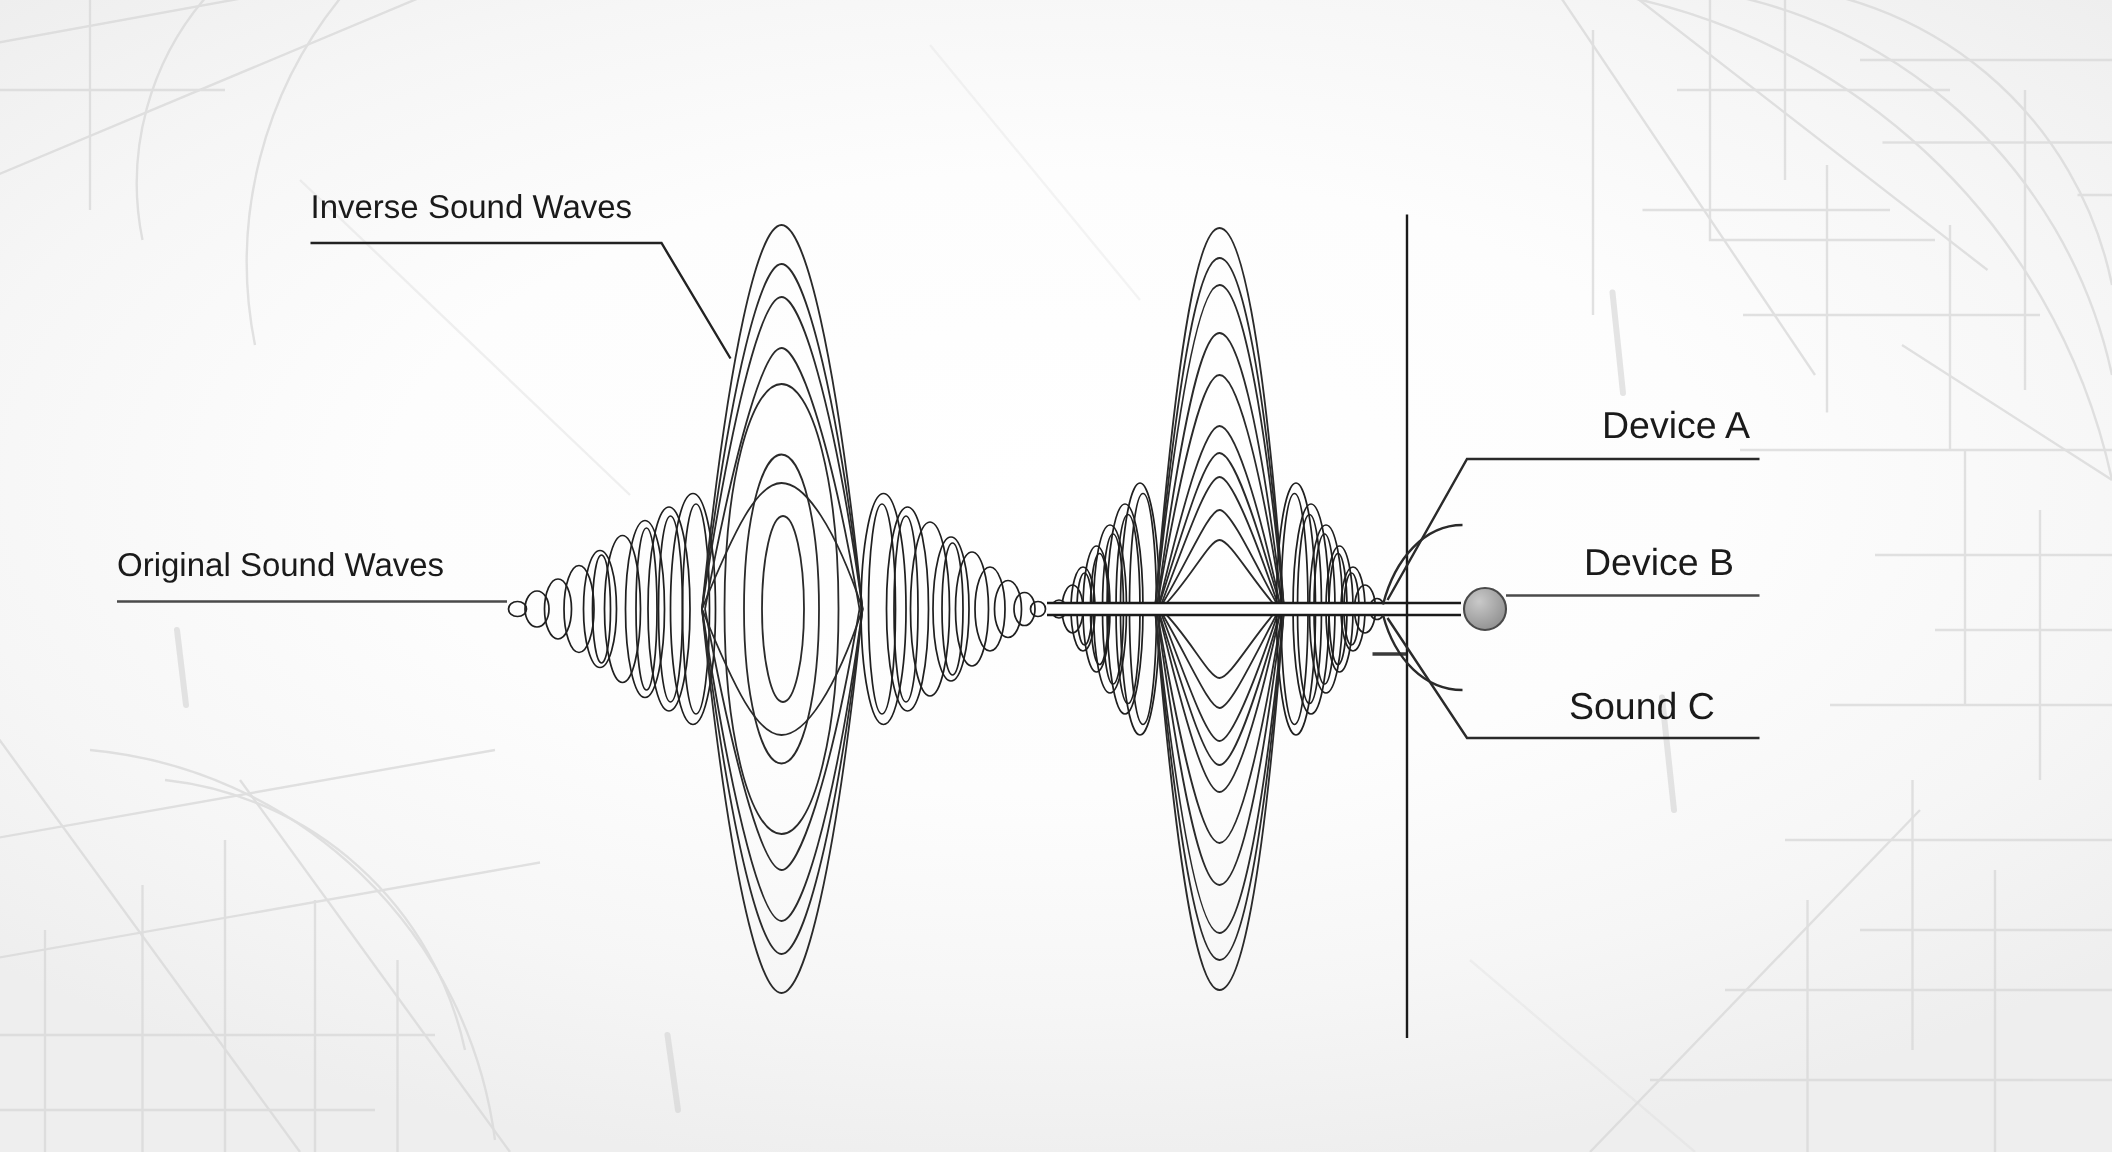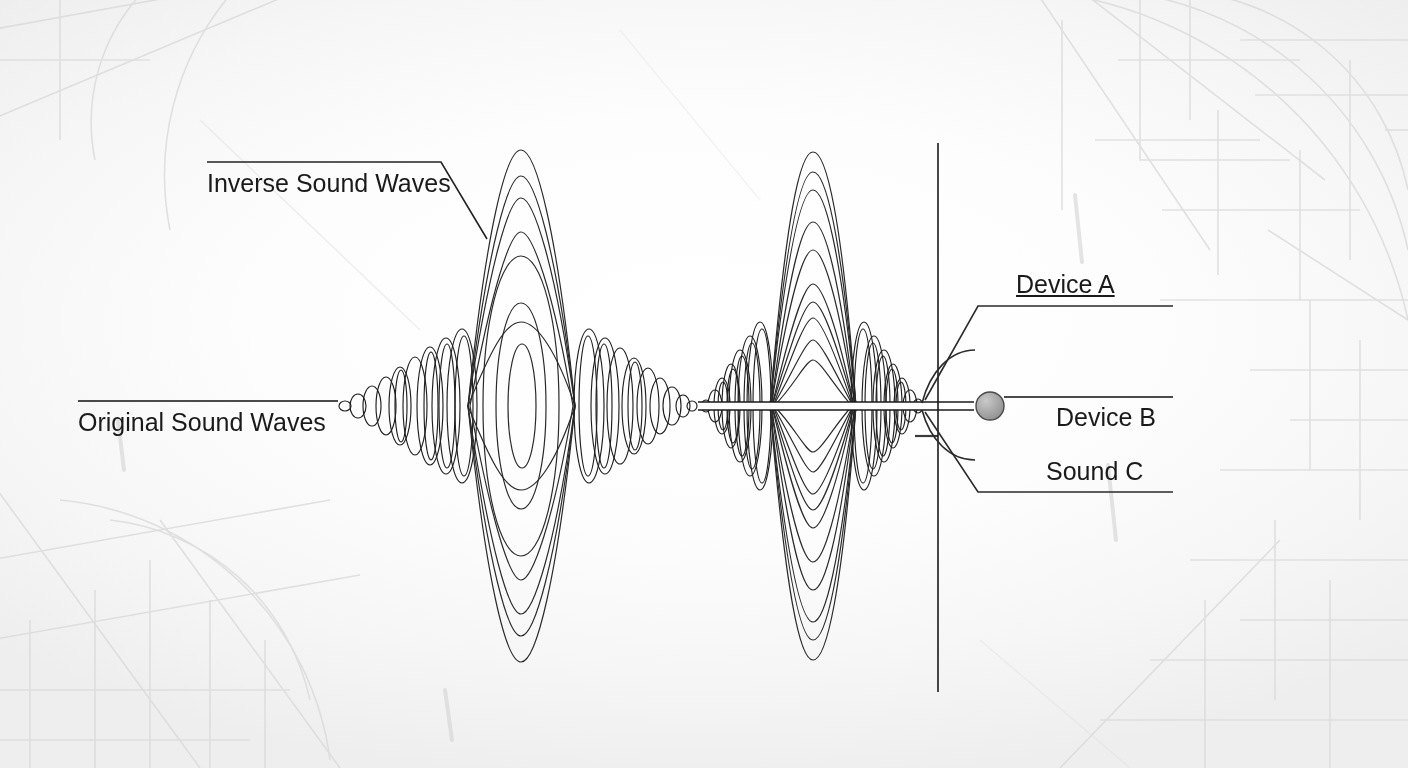--- a/index.html
+++ b/index.html
@@ -26,21 +26,21 @@
     inset: 0;
     width: 1408px;
     height: 768px;
   }
   .lbl {
     position: absolute;
     color: #1a1a1a;
     white-space: nowrap;
     font-weight: 400;
   }
-  .lbl-main { font-size: 25px; margin-top: 44px; }
+  .lbl-main { font-size: 22px; }
   .lbl-dev  { font-size: 25px; }
 </style>
 </head>
 <body>
 
 <div id="stage">
 
   <div id="bg-gradient"></div>
 
   <svg id="bg-lines" viewBox="0 0 1408 768" xmlns="http://www.w3.org/2000/svg">
@@ -268,19 +268,19 @@
 
     <path d="M1173 492 L978 492 L925 412" fill="none" stroke="#2a2a2a" stroke-width="1.6"></path>
 
     <path d="M975 460 C 950 460 930 440 922 410" fill="none" stroke="#2a2a2a" stroke-width="1.6"></path>
   </svg>
 
   <div class="lbl lbl-main" style="left:78px; top:364px;">Original Sound Waves</div>
 
   <div class="lbl lbl-main" style="left:207px; top:125px;">Inverse Sound Waves</div>
 
-  <div class="lbl lbl-dev" style="left:1016px; top:270px;text-decoration:underline;">Device A</div>
-
-  <div class="lbl lbl-dev" style="left:1056px; top:361px;margin-top:42px;">Device B</div>
+  <div class="lbl lbl-dev" style="left:1068px; top:270px;">Device A</div>
+
+  <div class="lbl lbl-dev" style="left:1056px; top:361px;">Device B</div>
 
   <div class="lbl lbl-dev" style="left:1046px; top:457px;">Sound C</div>
 
 </div>
 
 </body></html>

